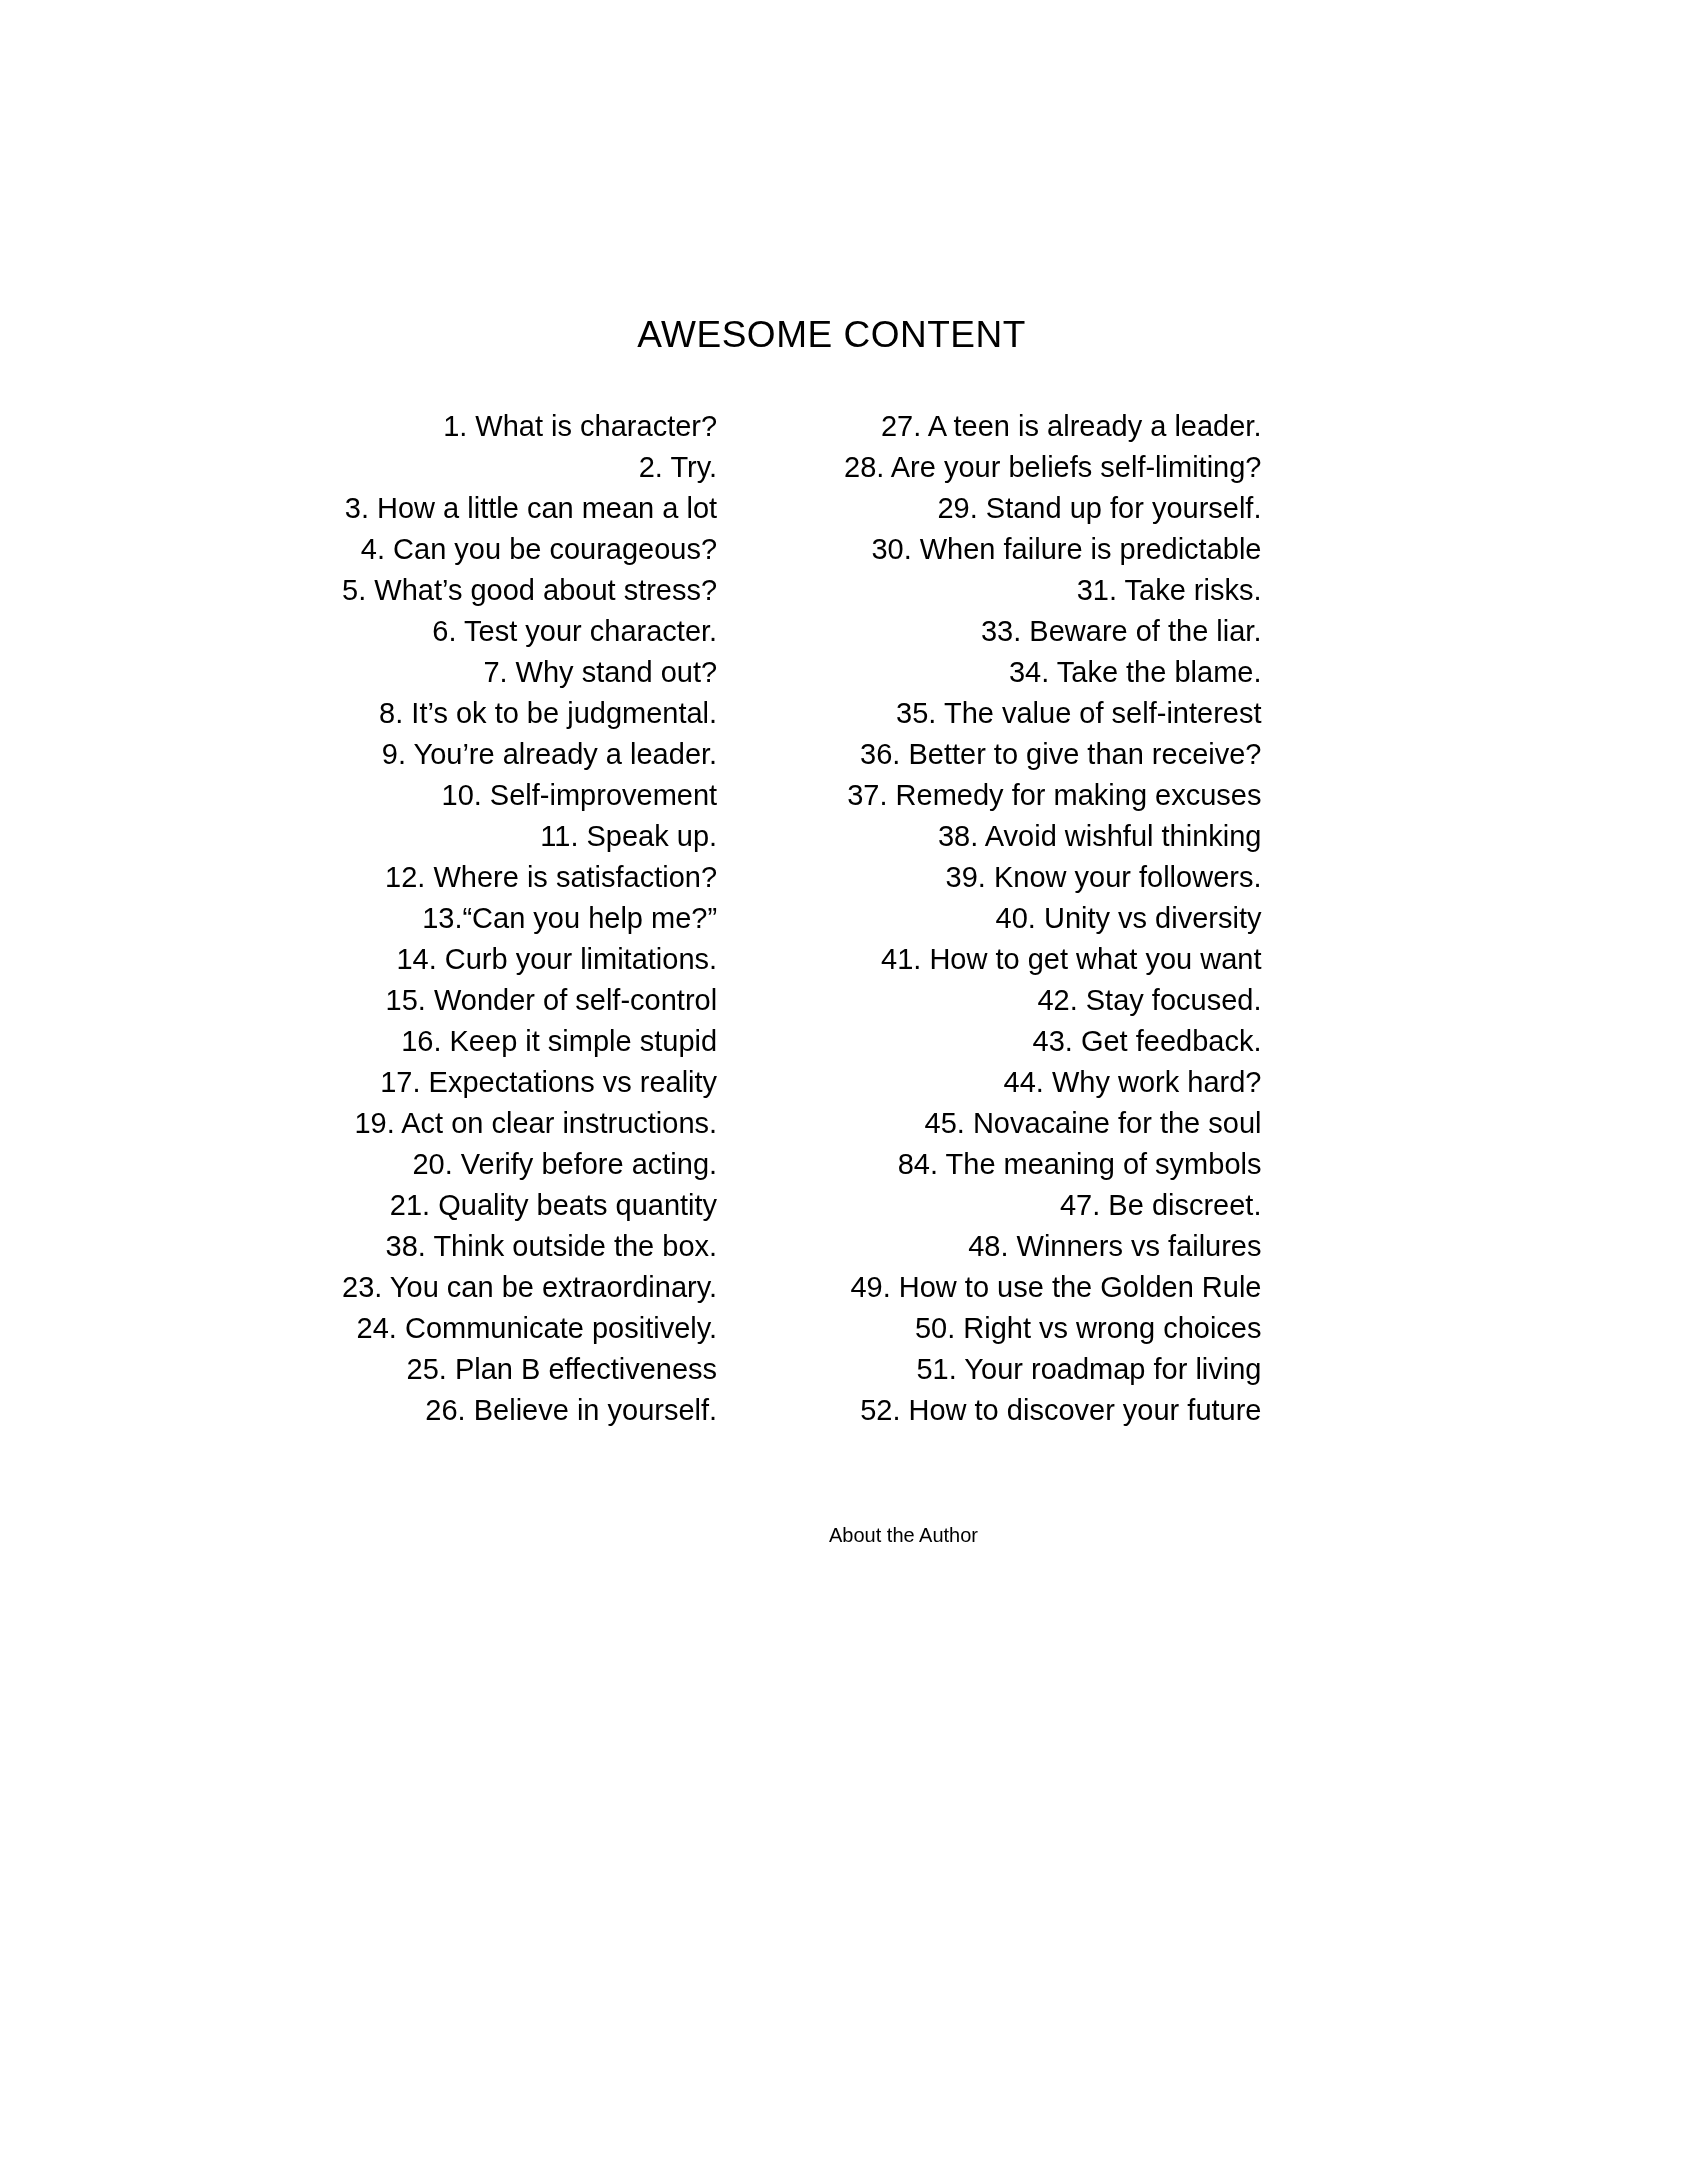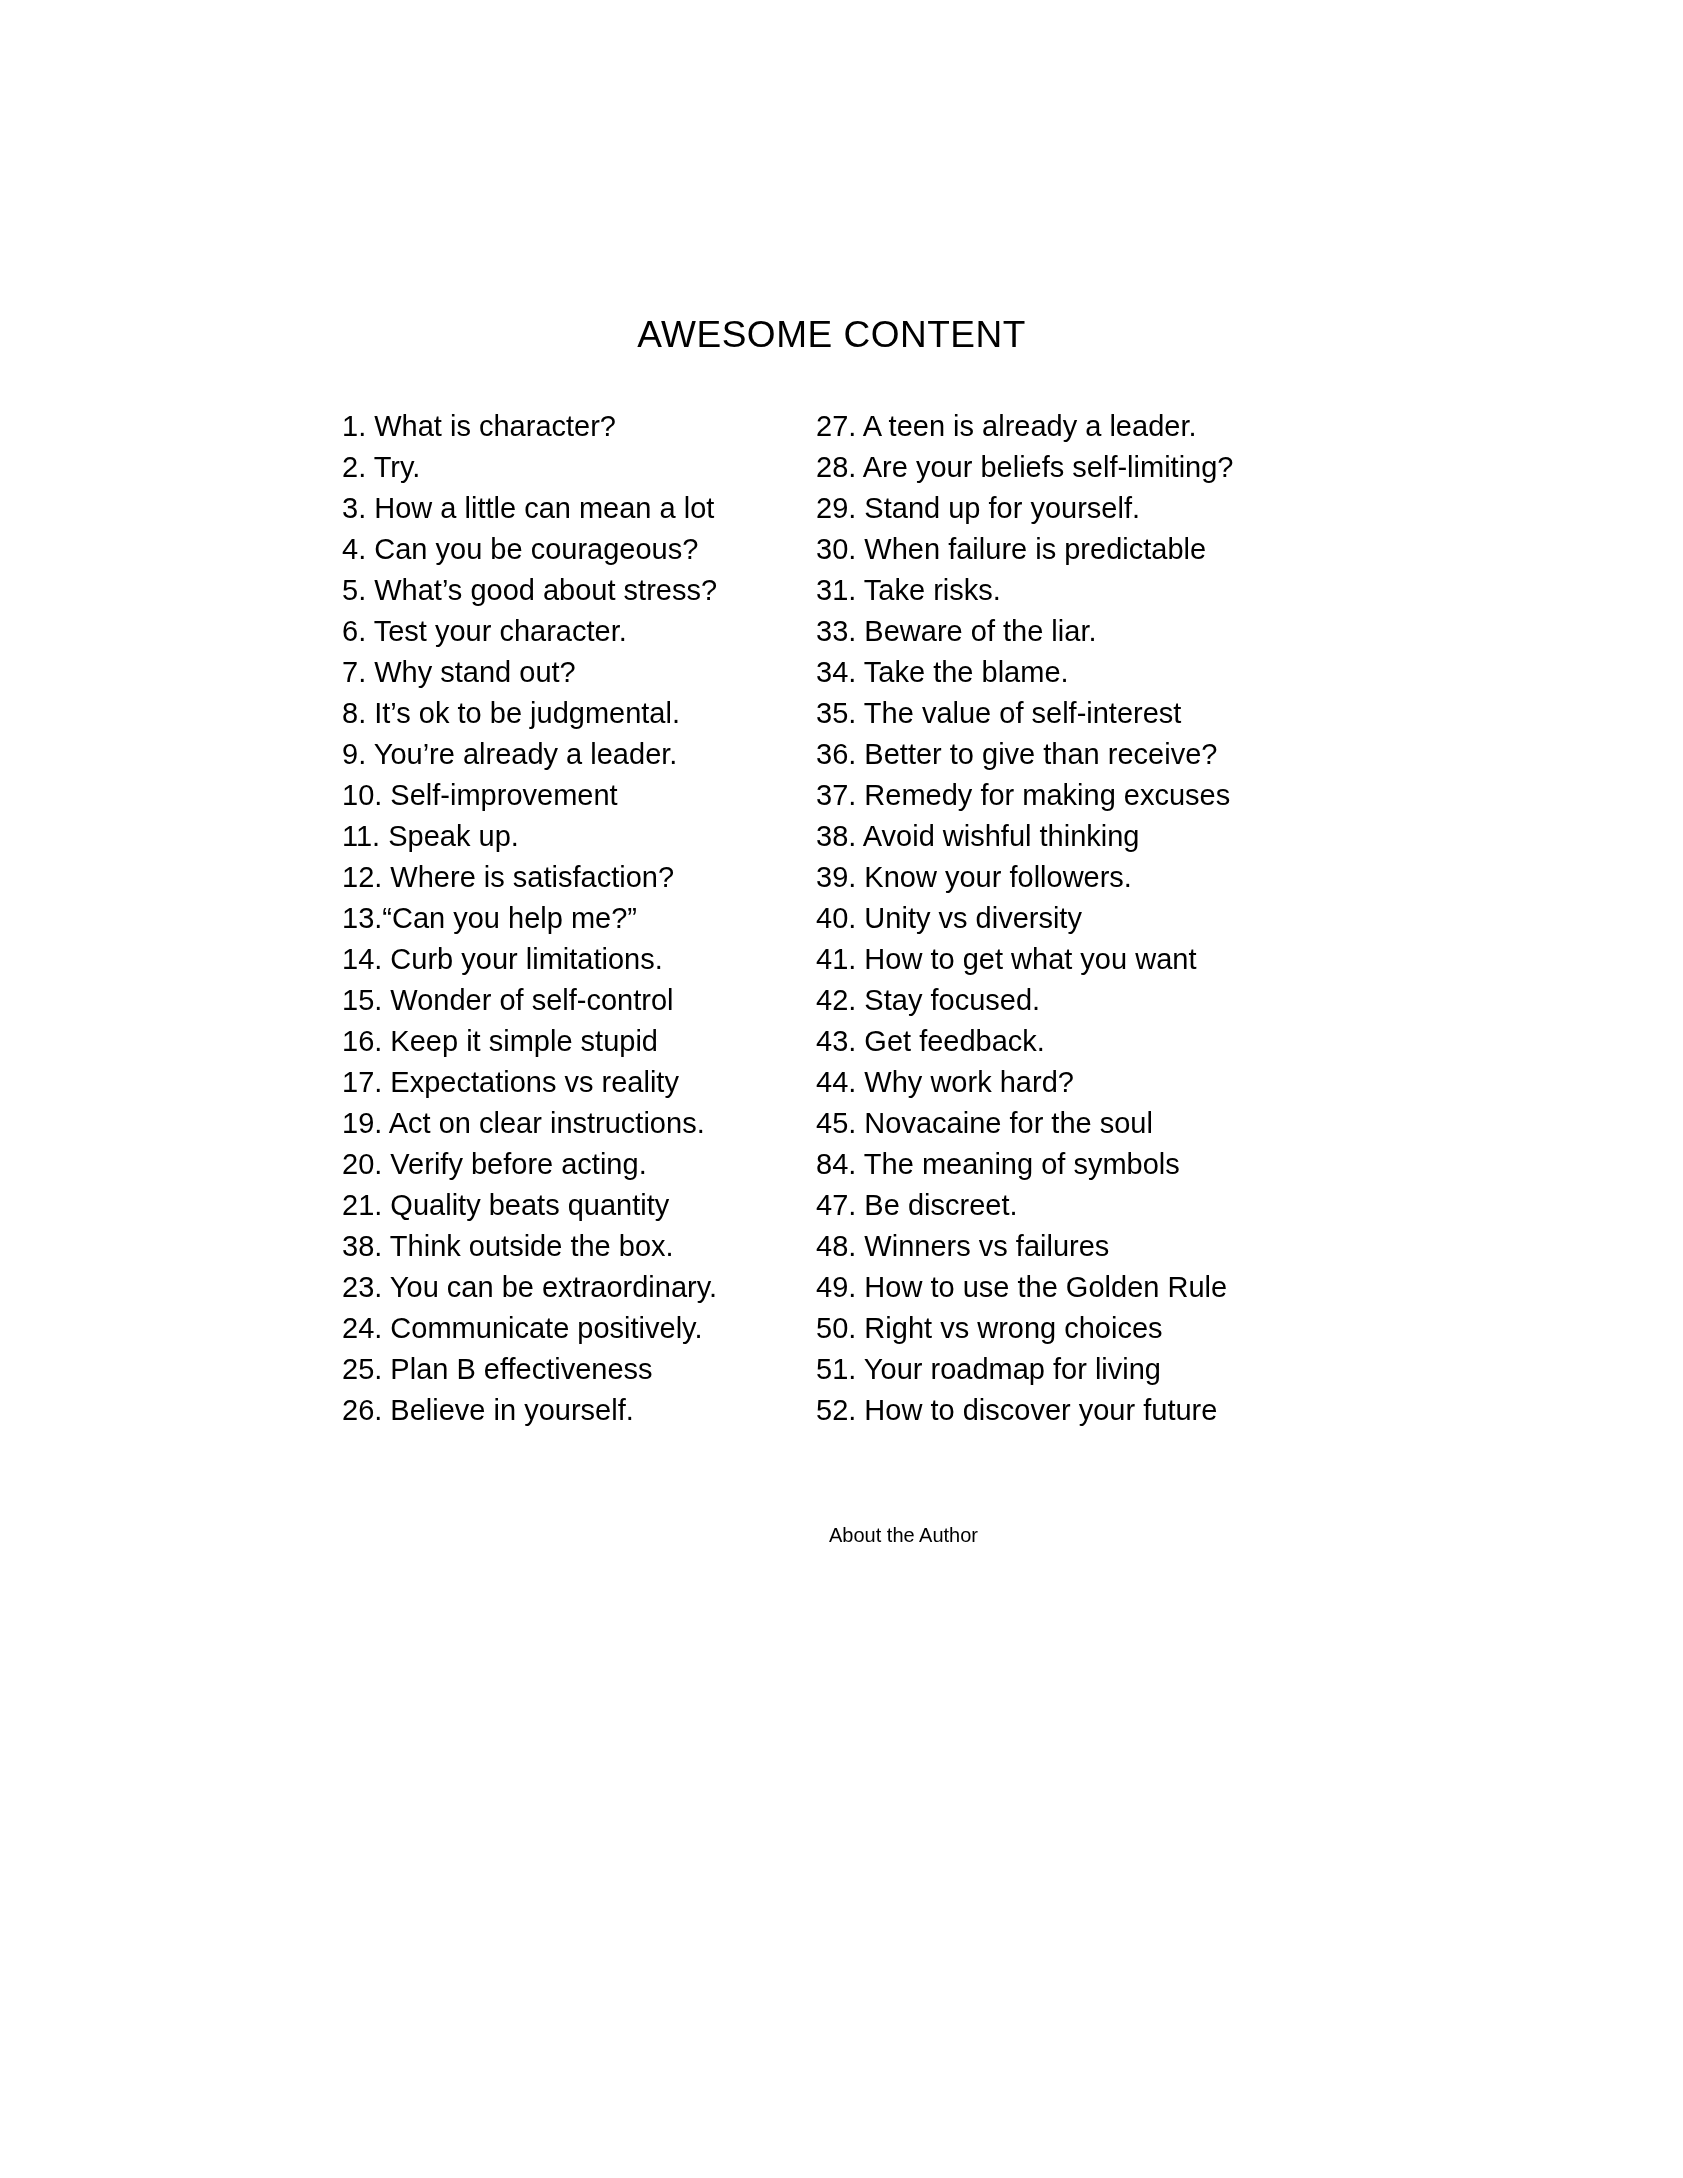--- a/index.html
+++ b/index.html
@@ -40,24 +40,25 @@
     top: 406px;
     font-size: 29px;
     line-height: 41px;
     font-weight: 400;
     white-space: nowrap;
   }
   .toc-col-left {
     left: 342px;
   }
   .toc-col-right {
-    left: 816px;
+    left: 844px;
   }
   .toc-line {
     height: 41px;
+    text-align: right;
   }
   .about-author {
     position: absolute;
     left: 829px;
     top: 1515px;
     font-size: 20px;
     line-height: 41px;
     font-weight: 400;
     white-space: nowrap;
   }

